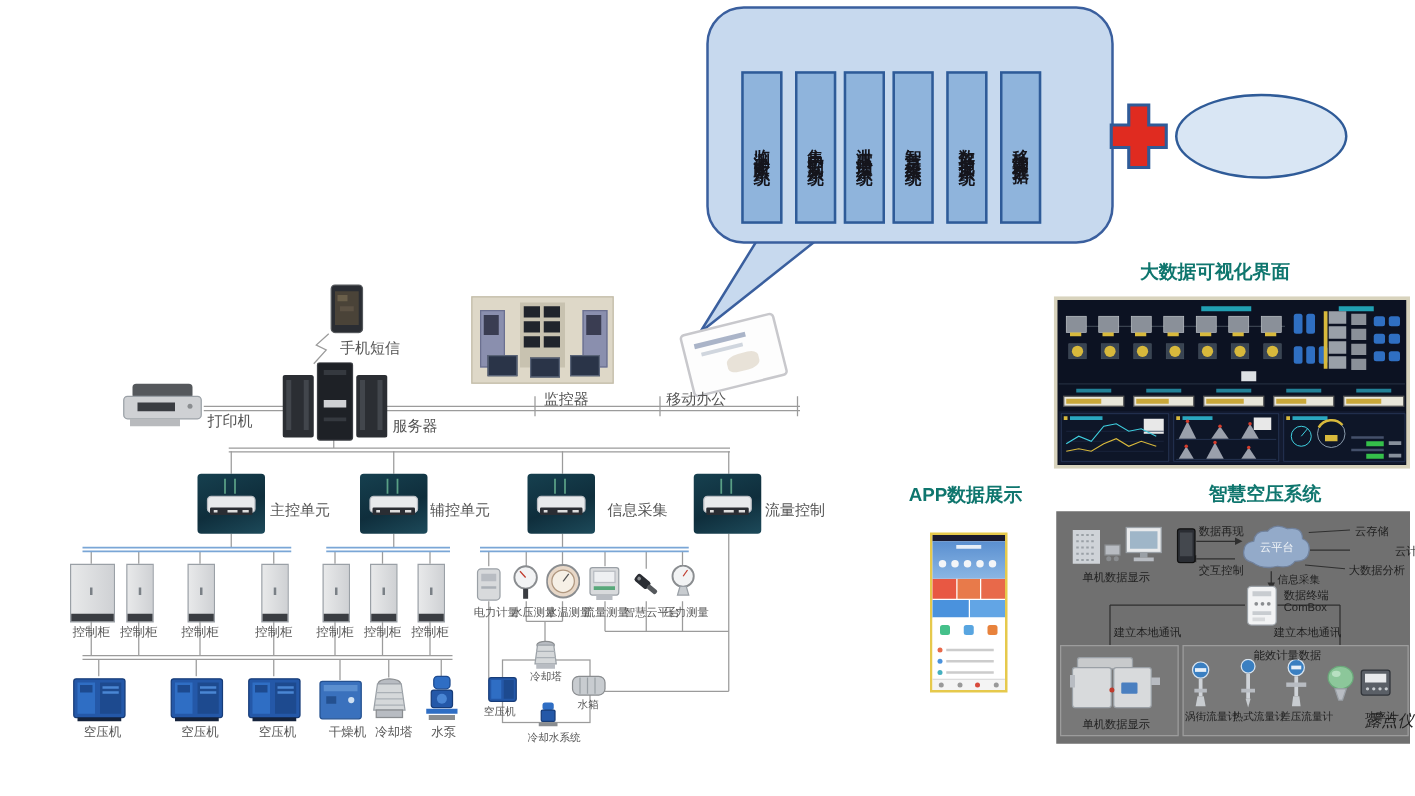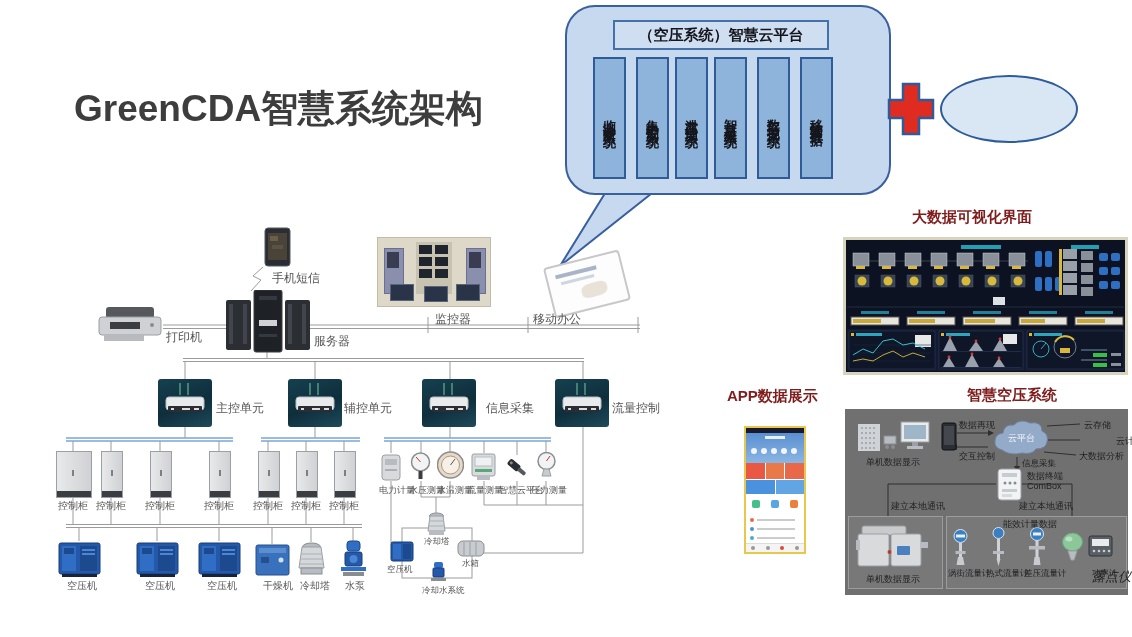--- a/index.html
+++ b/index.html
@@ -2,21 +2,21 @@
 <html><head>
 <meta charset="utf-8">
 <style>
   html,body{margin:0;padding:0;background:#fff;}
   #canvas{position:relative;width:1132px;height:637px;background:#fff;overflow:hidden;
           font-family:"Liberation Sans","DejaVu Sans",sans-serif;}
   .abs{position:absolute;}
   .lbl{position:absolute;font-size:12px;color:#555;white-space:nowrap;z-index:3;}
   .lbl-sm{position:absolute;font-size:10px;color:#555;white-space:nowrap;z-index:3;}
   .lbl-xs{position:absolute;font-size:9px;color:#555;white-space:nowrap;z-index:3;transform-origin:left top;}
-  .hdr{position:absolute;font-size:15px;font-weight:bold;color:#7f1d1d;white-space:nowrap;z-index:3;}
+  .hdr{position:absolute;font-size:15px;font-weight:bold;color:#0f766e;white-space:nowrap;z-index:3;}
   .gray-lbl{position:absolute;font-size:9px;color:#1f1f1f;white-space:nowrap;z-index:3;}
   #page-title{position:absolute;left:74px;top:84px;font-size:37px;font-weight:600;color:#3d3d3d;z-index:3;}
   
   #callout{position:absolute;left:565px;top:5px;width:322px;height:186px;background:#c7d9ee;
            border:2px solid #3a5f9e;border-radius:30px;z-index:2;}
   #callout-title{position:absolute;left:613px;top:20px;width:212px;height:26px;background:#cfdff1;
            border:2px solid #4472a8;z-index:3;display:flex;align-items:center;justify-content:center;
            font-size:15px;font-weight:bold;color:#15151c;}
   .syscol{position:absolute;top:57px;width:29px;height:118px;background:#8fb4dc;border:2px solid #2f5b98;
           z-index:3;display:flex;align-items:center;justify-content:center;}
@@ -104,27 +104,25 @@
       <path d="M1017,457V467"></path>
       <path d="M996,484H888 M888,484V516 M1022,484H1072 M1072,484V516"></path>
     </g>
     <g fill="#2f2f2f" stroke="none">
       <polygon points="988,430 994,433 988,436"></polygon>
       <polygon points="957,444 951,447 957,450"></polygon>
       <polygon points="1014,466 1020,466 1017,472"></polygon>
     </g>
   </svg>
 
-  <div id="page-title">GreenCDA智慧系统架构</div>
 
   <svg class="abs" style="left:0;top:0;z-index:1;" width="1132" height="637" viewBox="0 0 1132 637" pointer-events="none">
     <polygon points="612,182 666,182 560,266" fill="#c7d9ee" stroke="#3a5f9e" stroke-width="2"></polygon>
   </svg>
   <div id="callout"></div>
-  <div id="callout-title">（空压系统）智慧云平台</div>
   <div class="syscol" style="left:593px;">
       <span>监测诊断系统</span>
     </div>
   <div class="syscol" style="left:636px;">
       <span>集中控制系统</span>
     </div>
   <div class="syscol" style="left:675px;">
       <span>泄露治理系统</span>
     </div>
   <div class="syscol" style="left:714px;">

